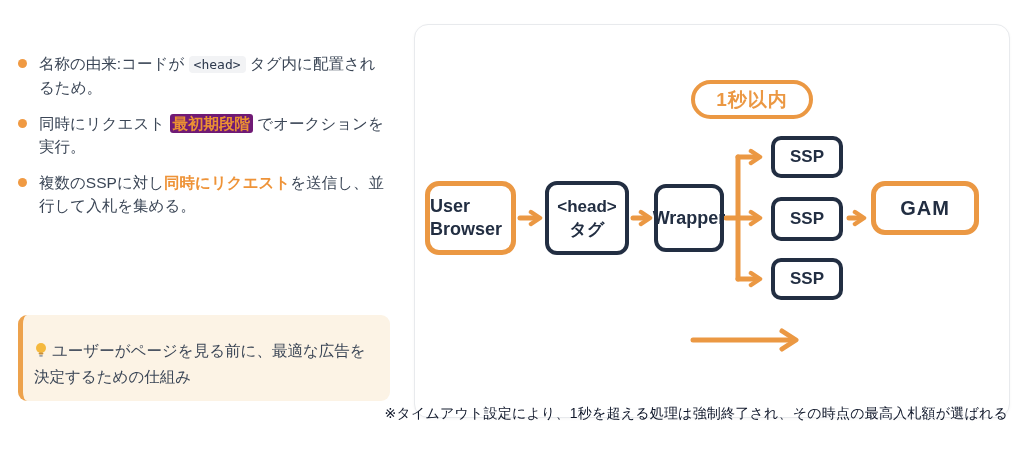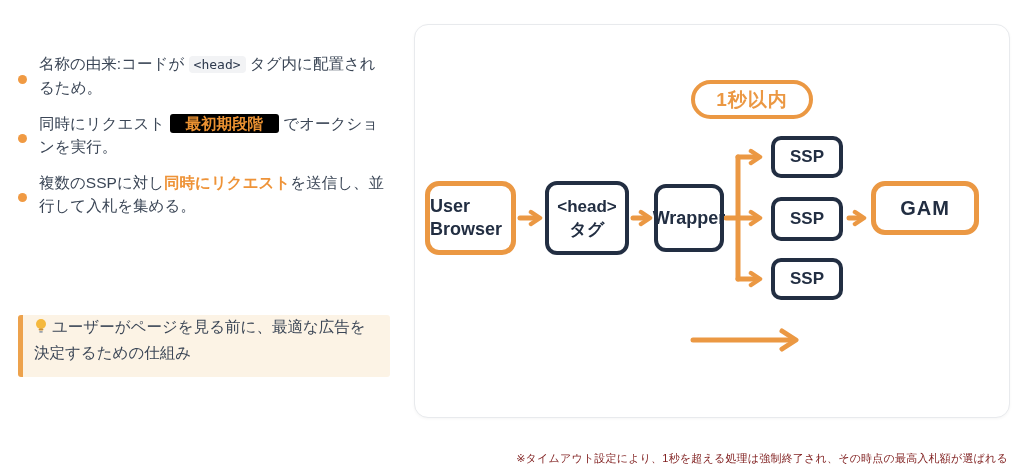--- a/index.html
+++ b/index.html
@@ -2,34 +2,34 @@
 <html><head>
 <meta charset="utf-8">
 <style>
   html,body{margin:0;padding:0;background:#ffffff;}
   .page{
     position:relative;width:1024px;height:475px;background:#ffffff;overflow:hidden;
     font-family:"Liberation Sans","DejaVu Sans",sans-serif;color:#3b4656;
   }
   
   .left-col{position:absolute;left:18px;top:52px;width:372px;}
-  .bullet{display:flex;align-items:center;margin-bottom:13px;}
+  .bullet{display:flex;align-items:flex-start;margin-bottom:13px;}
   .dot{flex:0 0 9px;width:9px;height:9px;border-radius:50%;background:#f09a43;margin-top:7px;margin-right:12px;}
   .bullet-text{font-size:15.5px;line-height:23px;color:#3b4656;font-weight:500;width:348px;}
   .chip{
     font-family:"DejaVu Sans Mono","Liberation Mono",monospace;
     background:#f2f3f5;color:#2e3a4e;font-size:13px;padding:1px 5px;border-radius:4px;
   }
-  .hl{background:#000000;color:#ec9232;font-weight:bold;padding:1px 16px;border-radius:3px;}
+  .hl{background:#701a75;color:#ec9232;font-weight:bold;padding:1px 3px;border-radius:3px;}
   .em-orange{color:#ee9338;font-weight:bold;}
   
   .callout{
     position:absolute;left:18px;top:315px;width:344px;
-    background:#fcf3e5;border-left:5px solid #eda24c;border-radius:3px;
-    padding:0 12px 12px 11px;font-size:15.5px;line-height:24px;color:#3b4656;font-weight:500;
+    background:#fcf3e5;border-left:5px solid #eda24c;border-radius:9px;
+    padding:24px 12px 12px 11px;font-size:15.5px;line-height:24px;color:#3b4656;font-weight:500;
   }
   .bulb{display:inline-block;vertical-align:-2px;margin-right:4px;}
   
   .card{
     position:absolute;left:414px;top:24px;width:594px;height:392px;
     background:#ffffff;border:1px solid #e8eaed;border-radius:14px;
     box-shadow:0 1px 3px rgba(0,0,0,.04);
   }
   .arrows{position:absolute;left:0;top:0;width:594px;height:392px;}
   .node{
@@ -46,21 +46,21 @@
   .n-ssp1{top:111px;} .n-ssp2{top:172px;height:44px;} .n-ssp3{top:233px;}
   .n-gam{left:456px;top:156px;width:108px;height:54px;font-size:20px;letter-spacing:1px;}
   .badge{
     position:absolute;left:276px;top:55px;width:122px;height:39px;box-sizing:border-box;
     border:4px solid #eb9843;border-radius:22px;background:#ffffff;
     color:#eb9843;font-size:19px;font-weight:bold;
     display:flex;align-items:center;justify-content:center;letter-spacing:1px;
   }
   
   .footnote{
-    position:absolute;right:16px;top:451px;font-size:11px;color:#7f1d1d;letter-spacing:.2px;
+    position:absolute;right:16px;top:405px;font-size:14px;color:#0f172a;letter-spacing:.2px;
   }
 </style>
 </head>
 <body>
 
 <div class="page">
 
   <div class="left-col">
 
     <div class="bullet">

